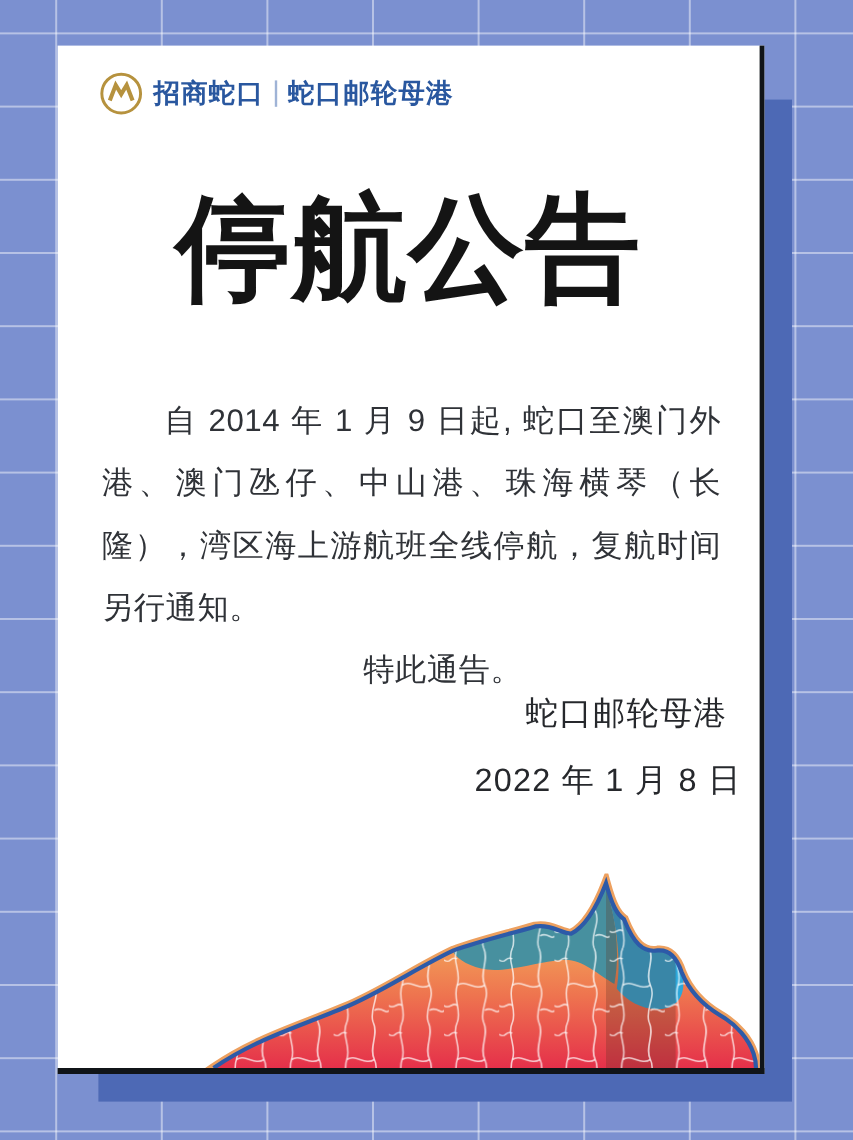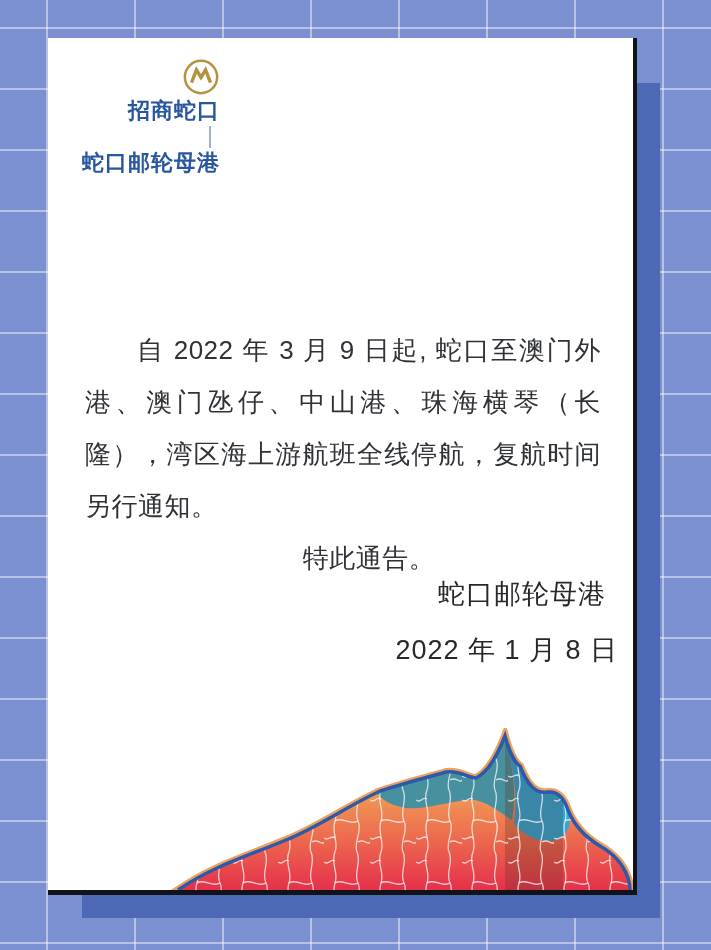--- a/index.html
+++ b/index.html
@@ -17,21 +17,21 @@
     position:absolute;left:82px;top:83px;width:578px;height:835px;
     background:#4d69b5;
   }
   .card{
     position:absolute;left:48px;top:38px;width:589px;height:857px;
     box-sizing:border-box;background:#ffffff;
     border-right:4px solid #101418;border-bottom:5px solid #101418;
   }
   .logo-row{
     position:absolute;left:34px;top:20px;height:40px;
-    display:flex;align-items:flex-end;flex-direction:column;
+    display:flex;align-items:center;
   }
   .logo-mark{width:38px;height:38px;flex:0 0 auto;}
   .logo-text{
     font-size:22px;font-weight:bold;color:#29579f;letter-spacing:1px;
     margin-left:8px;white-space:nowrap;
   }
   .logo-divider{
     width:2px;height:22px;background:#9fb3d6;margin:0 9px;flex:0 0 auto;
   }
   .notice-title{
@@ -68,23 +68,24 @@
   <div class="logo-row">
     <svg class="logo-mark" viewBox="0 0 40 40">
       <circle cx="20" cy="20" r="17" fill="none" stroke="#b6923e" stroke-width="2.6"></circle>
       <path d="M10,26 L15.2,12.5 L20,20.5 L24.8,12.5 L30,26" fill="none" stroke="#b6923e" stroke-width="3.6" stroke-linejoin="miter"></path>
     </svg>
     <span class="logo-text">招商蛇口</span>
     <span class="logo-divider"></span>
     <span class="logo-text" style="margin-left:0">蛇口邮轮母港</span>
   </div>
 
+  <div class="notice-title">停航公告</div>
 
   <div class="notice-body">
-    <p>自 2022 年 3 月 9 日起, 蛇口至澳门外港、澳门氹仔、中山港、珠海横琴（长隆），湾区海上游航班全线停航，复航时间另行通知。</p>
+    <p>自 2014 年 1 月 9 日起, 蛇口至澳门外港、澳门氹仔、中山港、珠海横琴（长隆），湾区海上游航班全线停航，复航时间另行通知。</p>
     <p class="closing">特此通告。</p>
   </div>
 
   <div class="sign-name">蛇口邮轮母港</div>
   <div class="sign-date">2022 年 1 月 8 日</div>
 
   <svg class="mountain" viewBox="0 0 585 162">
     <defs>
       <linearGradient id="warm" gradientUnits="userSpaceOnUse" x1="0" y1="162" x2="0" y2="18">
         <stop offset="0" stop-color="#e5304a"></stop>

